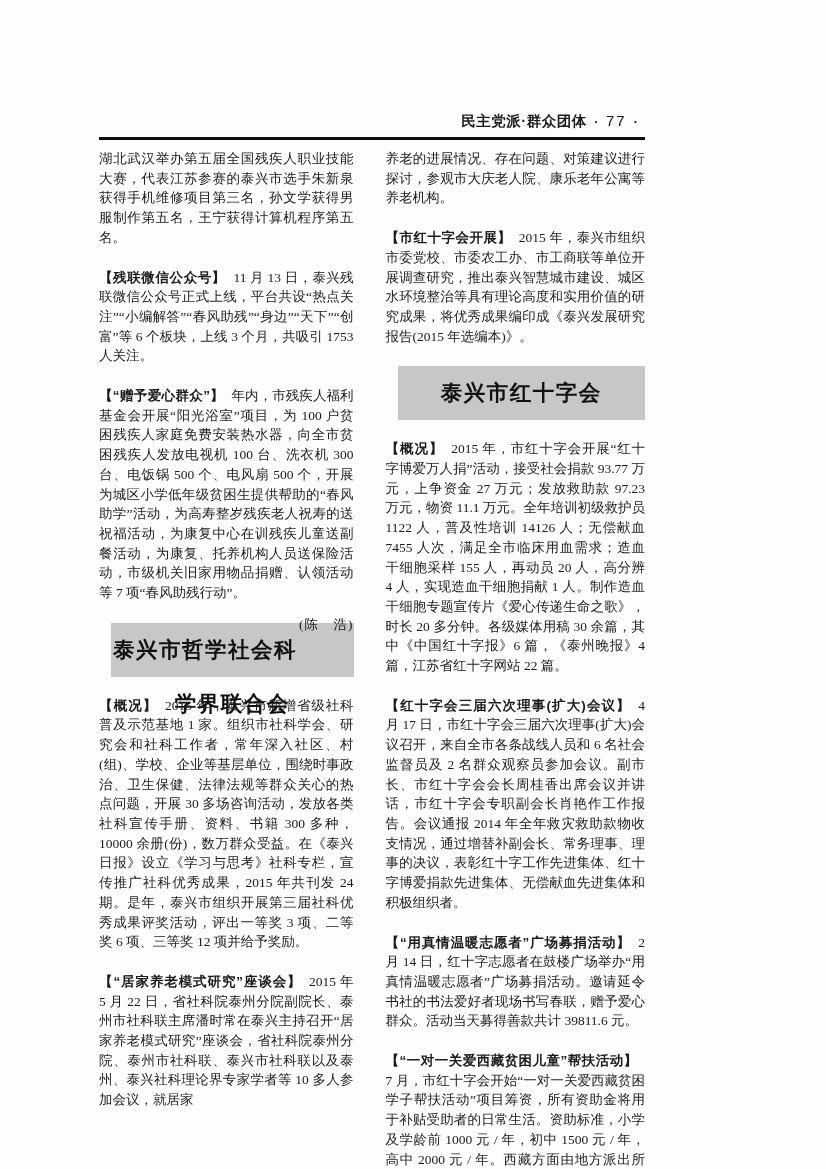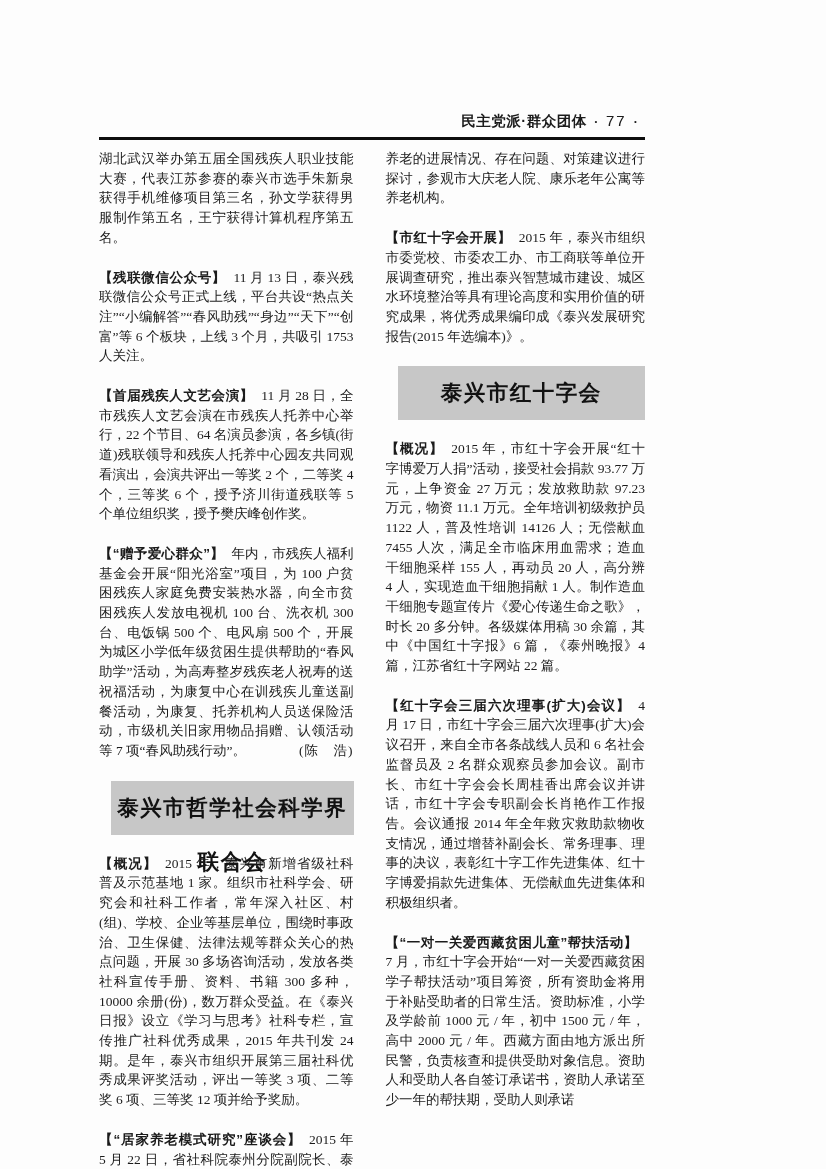--- a/index.html
+++ b/index.html
@@ -63,20 +63,21 @@
   p.block:last-child{margin-bottom:0;}
   .lbl{
     font-family:"Liberation Sans","DejaVu Sans",sans-serif;
     font-weight:bold;
     margin-right:0.55em;
     letter-spacing:0.3px;
   }
   .attr{
     float:right;
     letter-spacing:1px;
+    margin-top:32px;
   }
   
   .secbox{
     background:#c7c7c7;
     height:54px;
     line-height:54px;
     text-align:center;
     font-family:"Liberation Sans","DejaVu Sans",sans-serif;
     font-weight:bold;
     font-size:21.5px;
@@ -104,23 +105,20 @@
     <div class="col left">
 
       <p class="block">
         <span>湖北武汉举办第五届全国残疾人职业技能大赛，代表江苏参赛的泰兴市选手朱新泉获得手机维修项目第三名，孙文学获得男服制作第五名，王宁获得计算机程序第五名。</span>
       </p>
 
       <p class="block">
         <span class="lbl">【残联微信公众号】</span><span>11 月 13 日，泰兴残联微信公众号正式上线，平台共设“热点关注”“小编解答”“春风助残”“身边”“天下”“创富”等 6 个板块，上线 3 个月，共吸引 1753 人关注。</span>
       </p>
 
-      <p class="block">
-        <span class="lbl">【首届残疾人文艺会演】</span><span>11 月 28 日，全市残疾人文艺会演在市残疾人托养中心举行，22 个节目、64 名演员参演，各乡镇(街道)残联领导和残疾人托养中心园友共同观看演出，会演共评出一等奖 2 个，二等奖 4 个，三等奖 6 个，授予济川街道残联等 5 个单位组织奖，授予樊庆峰创作奖。</span>
-      </p>
 
       <p class="block">
         <span class="lbl">【“赠予爱心群众”】</span><span>年内，市残疾人福利基金会开展“阳光浴室”项目，为 100 户贫困残疾人家庭免费安装热水器，向全市贫困残疾人发放电视机 100 台、洗衣机 300 台、电饭锅 500 个、电风扇 500 个，开展为城区小学低年级贫困生提供帮助的“春风助学”活动，为高寿整岁残疾老人祝寿的送祝福活动，为康复中心在训残疾儿童送副餐活动，为康复、托养机构人员送保险活动，市级机关旧家用物品捐赠、认领活动等 7 项“春风助残行动”。</span><span class="attr">(陈　浩)</span>
       </p>
 
       <div class="secbox">
         <span>泰兴市哲学社会科学界联合会</span>
       </div>
 
       <p class="block">
@@ -148,20 +146,23 @@
       </div>
 
       <p class="block">
         <span class="lbl">【概况】</span><span>2015 年，市红十字会开展“红十字博爱万人捐”活动，接受社会捐款 93.77 万元，上争资金 27 万元；发放救助款 97.23 万元，物资 11.1 万元。全年培训初级救护员 1122 人，普及性培训 14126 人；无偿献血 7455 人次，满足全市临床用血需求；造血干细胞采样 155 人，再动员 20 人，高分辨 4 人，实现造血干细胞捐献 1 人。制作造血干细胞专题宣传片《爱心传递生命之歌》，时长 20 多分钟。各级媒体用稿 30 余篇，其中《中国红十字报》6 篇，《泰州晚报》4 篇，江苏省红十字网站 22 篇。</span>
       </p>
 
       <p class="block">
         <span class="lbl">【红十字会三届六次理事(扩大)会议】</span><span>4 月 17 日，市红十字会三届六次理事(扩大)会议召开，来自全市各条战线人员和 6 名社会监督员及 2 名群众观察员参加会议。副市长、市红十字会会长周桂香出席会议并讲话，市红十字会专职副会长肖艳作工作报告。会议通报 2014 年全年救灾救助款物收支情况，通过增替补副会长、常务理事、理事的决议，表彰红十字工作先进集体、红十字博爱捐款先进集体、无偿献血先进集体和积极组织者。</span>
       </p>
 
+      <p class="block">
+        <span class="lbl">【“用真情温暖志愿者”广场募捐活动】</span><span>2 月 14 日，红十字志愿者在鼓楼广场举办“用真情温暖志愿者”广场募捐活动。邀请延令书社的书法爱好者现场书写春联，赠予爱心群众。活动当天募得善款共计 39811.6 元。</span>
+      </p>
 
       <p class="block">
         <span class="lbl">【“一对一关爱西藏贫困儿童”帮扶活动】</span><span>7 月，市红十字会开始“一对一关爱西藏贫困学子帮扶活动”项目筹资，所有资助金将用于补贴受助者的日常生活。资助标准，小学及学龄前 1000 元 / 年，初中 1500 元 / 年，高中 2000 元 / 年。西藏方面由地方派出所民警，负责核查和提供受助对象信息。资助人和受助人各自签订承诺书，资助人承诺至少一年的帮扶期，受助人则承诺</span>
       </p>
 
     </div>
 
   </div>
 
 </div>

